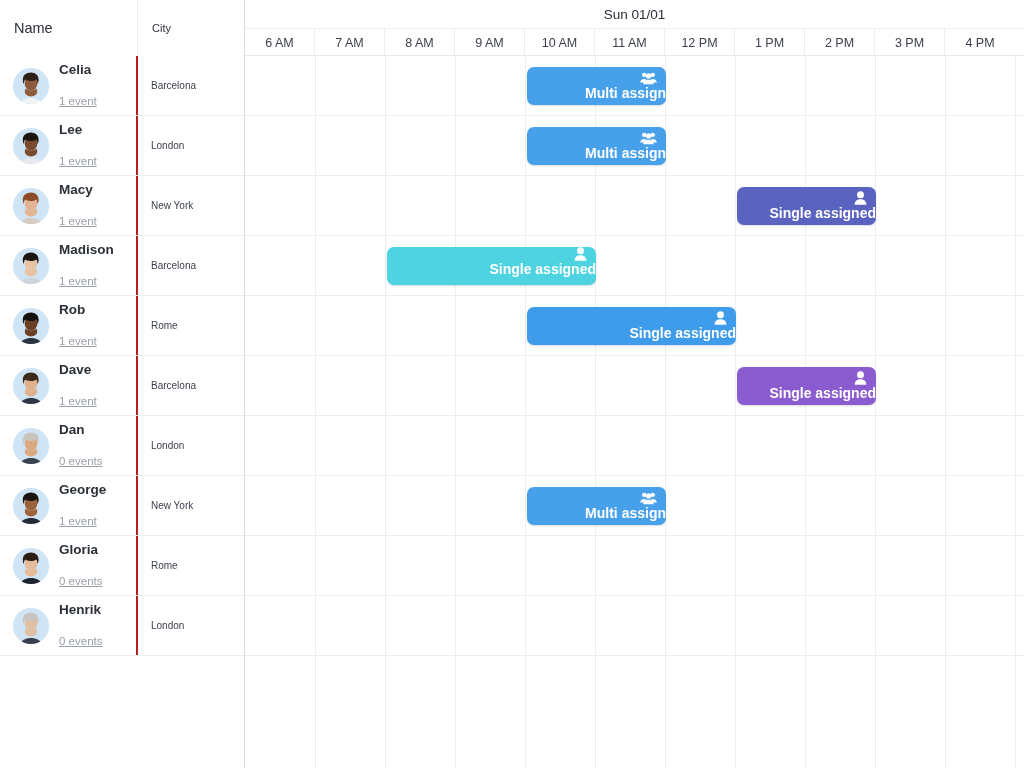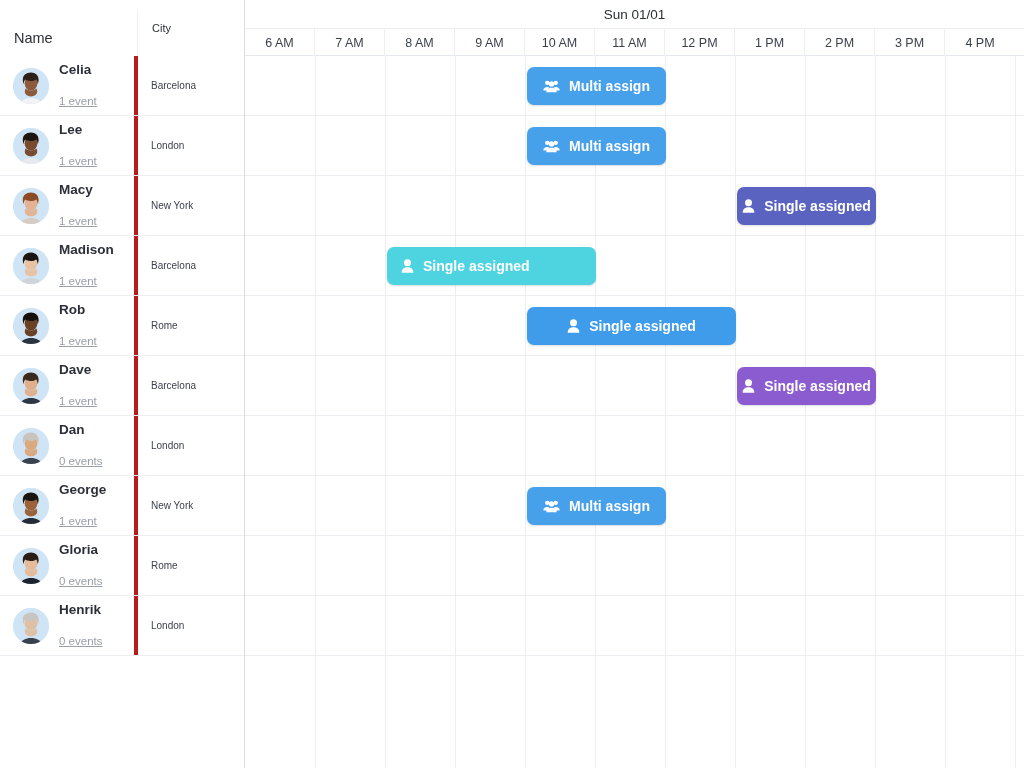--- a/index.html
+++ b/index.html
@@ -29,21 +29,20 @@
     left: 0; top: 0;
     width: 245px; height: 56px;
     display: flex;
   }
   .hdr-cell-name {
     width: 138px; height: 56px;
     display: flex; align-items: center;
     padding-left: 14px;
     font-size: 14.5px; color: #2b2f38;
     border-right: 1px solid #eceef1;
-    margin-top: 10px;
   }
   .hdr-cell-city {
     width: 107px; height: 56px;
     display: flex; align-items: center;
     padding-left: 14px;
     font-size: 11px; color: #2b2f38;
     border-right: 1px solid #d9dde2;
   }
 
   .hdr-right {
@@ -93,21 +92,21 @@
   .row-left {
     position: relative;
     width: 244px; height: 60px;
     display: flex;
     border-bottom: 1px solid #eceef1;
   }
   .cell-name {
     width: 138px; height: 59px;
     display: flex; align-items: center;
     padding-left: 13px;
-    border-right: 4px solid #b91c1c;
+    border-right: 2px solid #b91c1c;
   }
   .avatar {
     width: 36px; height: 36px;
     border-radius: 50%;
     background: #cfe4f5;
     flex: 0 0 36px;
     margin-right: 10px;
     position: relative;
     overflow: hidden;
   }
@@ -144,28 +143,29 @@
     left: 0; width: 779px; height: 1px;
     background: #eceef1;
   }
 
   .events { position: absolute; left: 0; top: 0; width: 779px; height: 712px; }
   .event {
     position: absolute;
     height: 38px;
     border-radius: 7px;
     display: flex;
-    align-items: center;
+    align-items: flex-end;
     color: #ffffff;
     font-size: 14px;
     font-weight: bold;
     overflow: hidden;
     white-space: nowrap;
     box-shadow: 0 1px 2px rgba(20,30,50,0.16);
     cursor: pointer;
+    flex-direction: column;
   }
   .event .ico {
     flex: 0 0 auto;
     display: flex; align-items: center; justify-content: center;
     margin-left: 14px; margin-right: 9px;
   }
   .event .lbl { flex: 0 0 auto; }
   .event.center { justify-content: center; }
   .event.center .ico { margin-left: 0; }
 </style>

